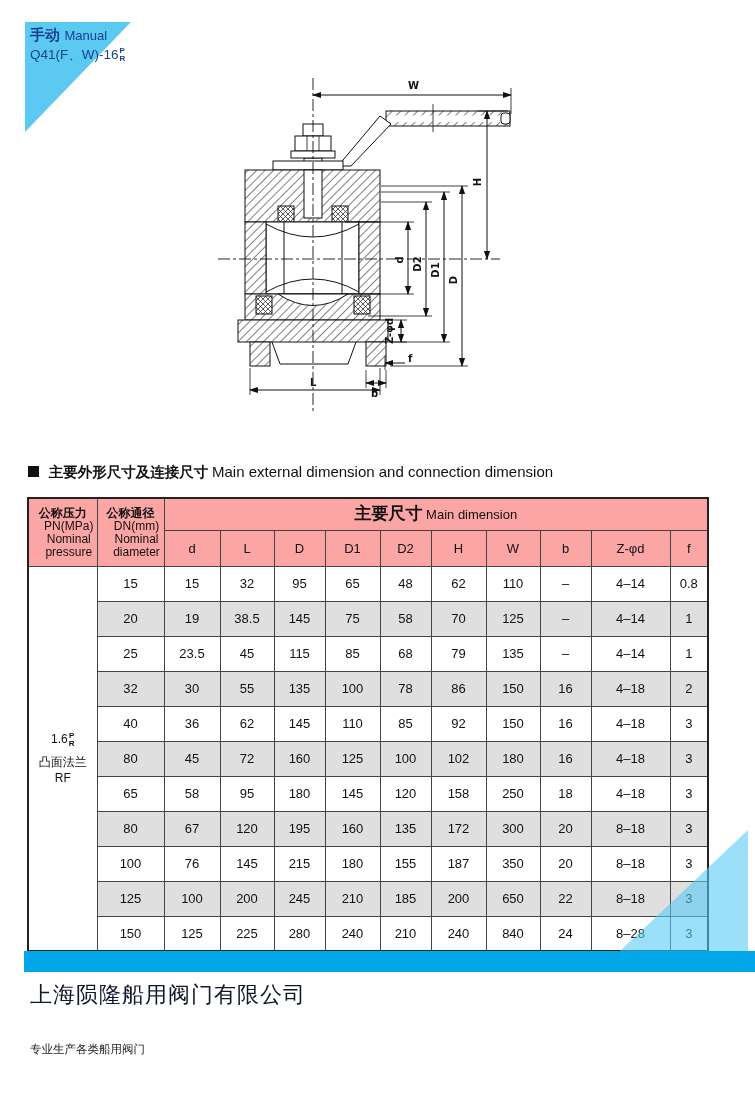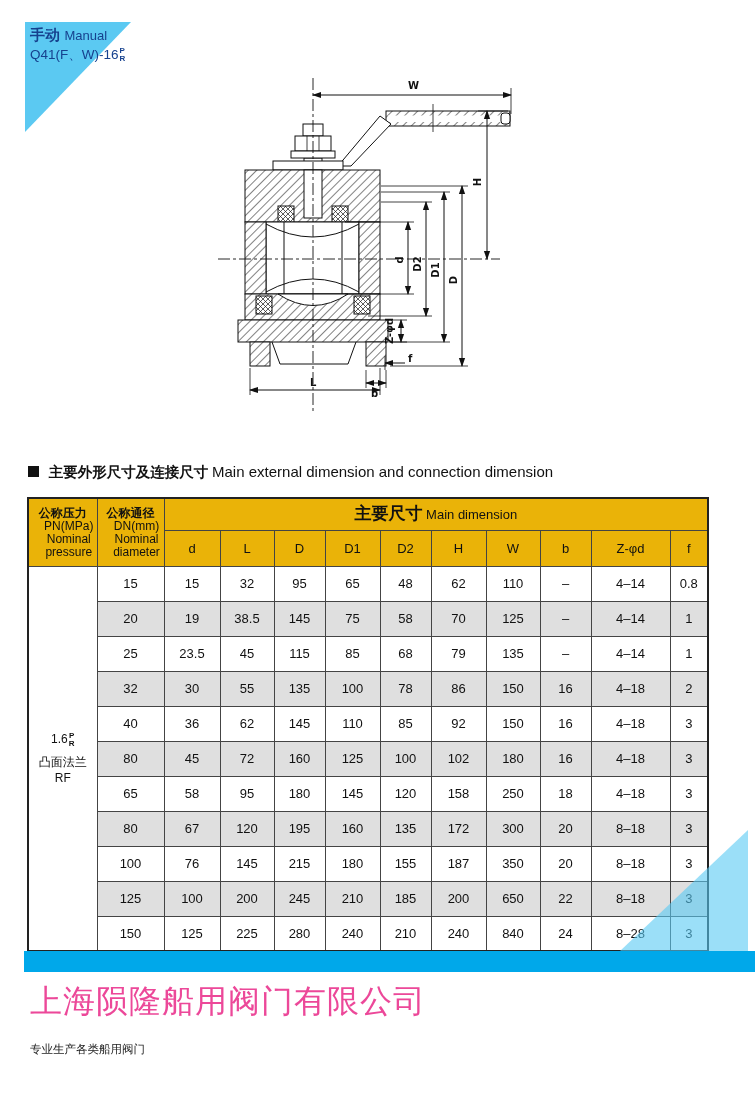--- a/index.html
+++ b/index.html
@@ -21,38 +21,38 @@
   .sec-title{position:absolute;left:28px;top:463px;font-size:13.5px;white-space:nowrap;}
   .sec-sq{display:inline-block;width:11px;height:11px;background:#111;margin-right:6px;}
   .sec-cn{font-weight:bold;font-size:14.5px;}
   .sec-en{font-size:15px;}
 
   
   .dim-table{position:absolute;left:27px;top:497px;border-collapse:collapse;table-layout:fixed;
              width:681px;font-size:13px;text-align:center;}
   .dim-table th,.dim-table td{border:1px solid #444;padding:0;}
   .dim-table{border:2px solid #222;}
-  .dim-table thead th{background:#eab308;font-weight:normal;}
+  .dim-table thead th{background:#fca5a5;font-weight:normal;}
   .hdr-cn{font-weight:bold;font-size:12px;line-height:14px;}
   .hdr-ln{font-size:12px;line-height:13px;padding-left:12px;}
   .tier1{height:32px;}
   .tier2{height:36px;font-size:13px;}
   .dim-table tbody tr{height:35px;background:#fff;}
   .dim-table tbody tr.alt{background:#dfdfdf;}
   .pressure-cell{background:#fff !important;font-size:12px;line-height:16px;vertical-align:middle;}
   .p-flange{margin-top:6px;}
 
   
   .table-tri{position:absolute;left:620px;top:830px;width:128px;height:121px;
              clip-path:polygon(100% 0,100% 100%,0 100%);z-index:5;}
 
   
   .footer-bar{position:absolute;left:24px;top:951px;width:731px;height:21px;}
-  .company{position:absolute;left:30px;top:980px;font-size:32px;font-weight:500;
-           letter-spacing:1px;color:#ec4899;}
+  .company{position:absolute;left:30px;top:980px;font-size:22px;font-weight:500;
+           letter-spacing:1px;color:#0f172a;}
   .tagline{position:absolute;left:30px;top:1042px;font-size:11.5px;color:#222;}
 
   
   .valve-svg{position:absolute;left:208px;top:74px;}
   .dimline{stroke:#111;stroke-width:1;marker-start:url(#arw);marker-end:url(#arw);}
   .dimstart{stroke:#111;stroke-width:1;marker-start:url(#arw);}
   .ext{stroke:#111;stroke-width:0.8;}
   .oln{stroke:#111;stroke-width:1;fill:none;}
   .wht{fill:#fff;stroke:#111;stroke-width:1;}
   .dimtxt{font-family:"DejaVu Sans",sans-serif;font-size:10px;font-weight:600;fill:#111;}

